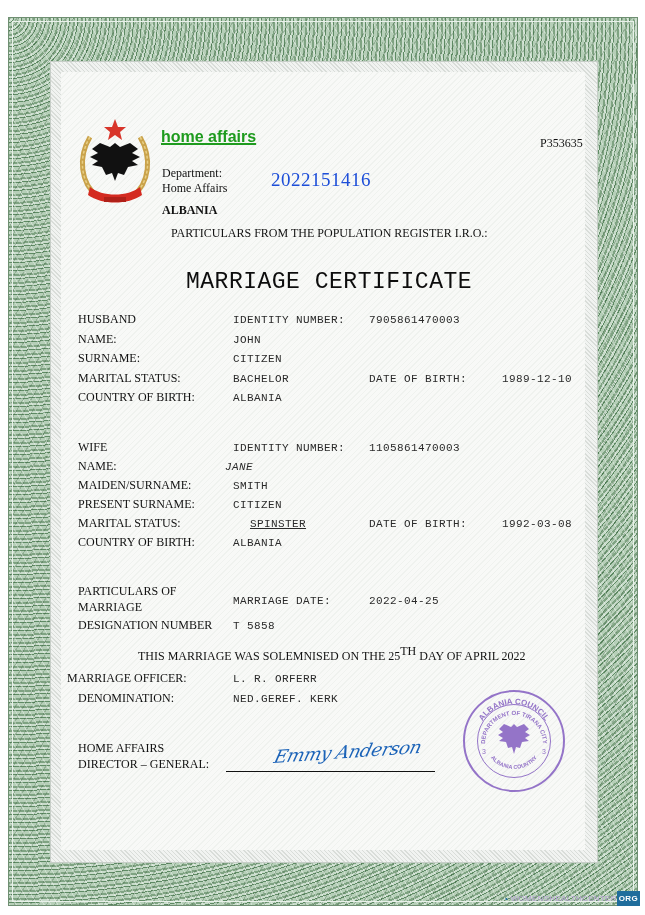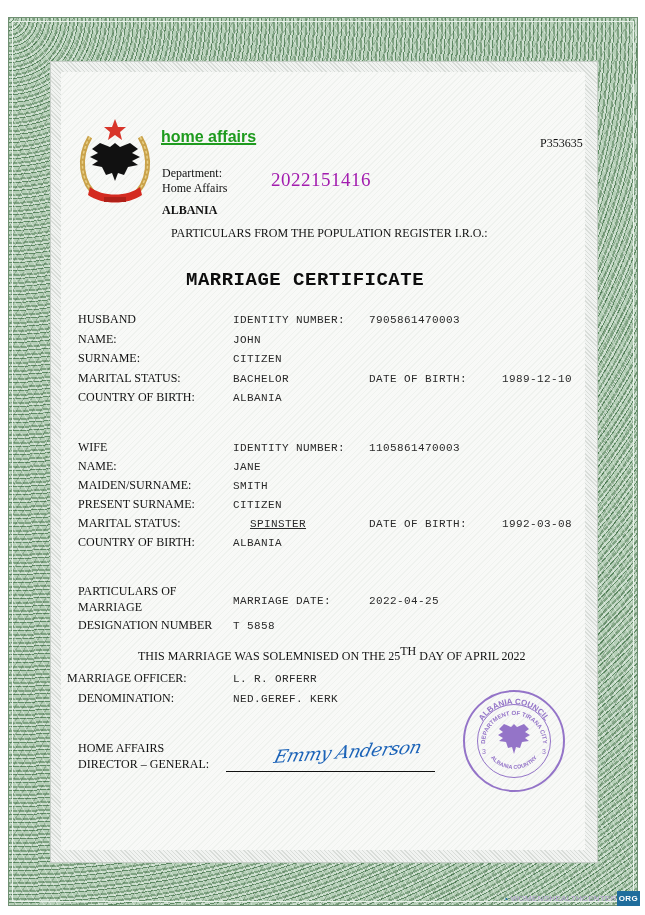--- a/index.html
+++ b/index.html
@@ -40,22 +40,22 @@
       repeating-linear-gradient(135deg, rgba(200,210,200,0.18) 0 1px, transparent 1px 4px),
       #f8f9f7;
   }
   .abs { position: absolute; white-space: nowrap; }
   .mono { font-family: "Liberation Mono", monospace; font-size: 11px; letter-spacing: 0.4px; color: #2a2a2a; }
   .serif { font-family: "Liberation Serif", serif; font-size: 12px; color: #111; }
   .brand {
     font-family: "Liberation Sans", sans-serif; font-weight: bold; font-size: 16px;
     color: #1e9b1e; text-decoration: underline; text-decoration-thickness: 2px;
   }
-  .regno { font-family: "Liberation Serif", serif; font-size: 19px; color: #a21caf; letter-spacing: 0.5px; }
-  .title { font-family: "Liberation Mono", monospace; font-weight: bold; font-size: 19px; color: #0d0d0d; letter-spacing: 0.5px; }
+  .regno { font-family: "Liberation Serif", serif; font-size: 19px; color: #1d4ed8; letter-spacing: 0.5px; }
+  .title { font-family: "Liberation Mono", monospace; font-weight: normal; font-size: 23px; color: #0d0d0d; letter-spacing: 0.5px; }
   .sig {
     font-family: "DejaVu Serif", serif; font-style: italic; font-size: 18px; color: #1b63b8;
     transform: skewX(-18deg) rotate(-4deg); letter-spacing: -0.5px;
   }
   .sig-line { position: absolute; left: 226px; top: 771px; width: 209px; height: 1px; background: #111; }
   .seal {
     position: absolute; left: 463px; top: 690px; width: 102px; height: 102px;
     border-radius: 50%; border: 2px solid #9474c8; box-sizing: border-box;
   }
   .seal-inner {
@@ -110,21 +110,21 @@
 <div class="abs mono" style="left:233px;top:373px;">BACHELOR</div>
 <div class="abs mono" style="left:369px;top:373px;">DATE OF BIRTH:</div>
 <div class="abs mono" style="left:502px;top:373px;">1989-12-10</div>
 <div class="abs serif" style="left:78px;top:390px;">COUNTRY OF BIRTH:</div>
 <div class="abs mono" style="left:233px;top:392px;">ALBANIA</div>
 
 <div class="abs serif" style="left:78px;top:440px;">WIFE</div>
 <div class="abs mono" style="left:233px;top:442px;">IDENTITY NUMBER:</div>
 <div class="abs mono" style="left:369px;top:442px;">1105861470003</div>
 <div class="abs serif" style="left:78px;top:459px;">NAME:</div>
-<div class="abs mono" style="left:233px;top:461px;">JANE</div>
+<div class="abs mono" style="left:225px;top:461px;font-style:italic;">JANE</div>
 <div class="abs serif" style="left:78px;top:478px;">MAIDEN/SURNAME:</div>
 <div class="abs mono" style="left:233px;top:480px;">SMITH</div>
 <div class="abs serif" style="left:78px;top:497px;">PRESENT SURNAME:</div>
 <div class="abs mono" style="left:233px;top:499px;">CITIZEN</div>
 <div class="abs serif" style="left:78px;top:516px;">MARITAL STATUS:</div>
 <div class="abs mono" style="left:250px;top:518px;text-decoration:underline;">SPINSTER</div>
 <div class="abs mono" style="left:369px;top:518px;">DATE OF BIRTH:</div>
 <div class="abs mono" style="left:502px;top:518px;">1992-03-08</div>
 <div class="abs serif" style="left:78px;top:535px;">COUNTRY OF BIRTH:</div>
 <div class="abs mono" style="left:233px;top:537px;">ALBANIA</div>

